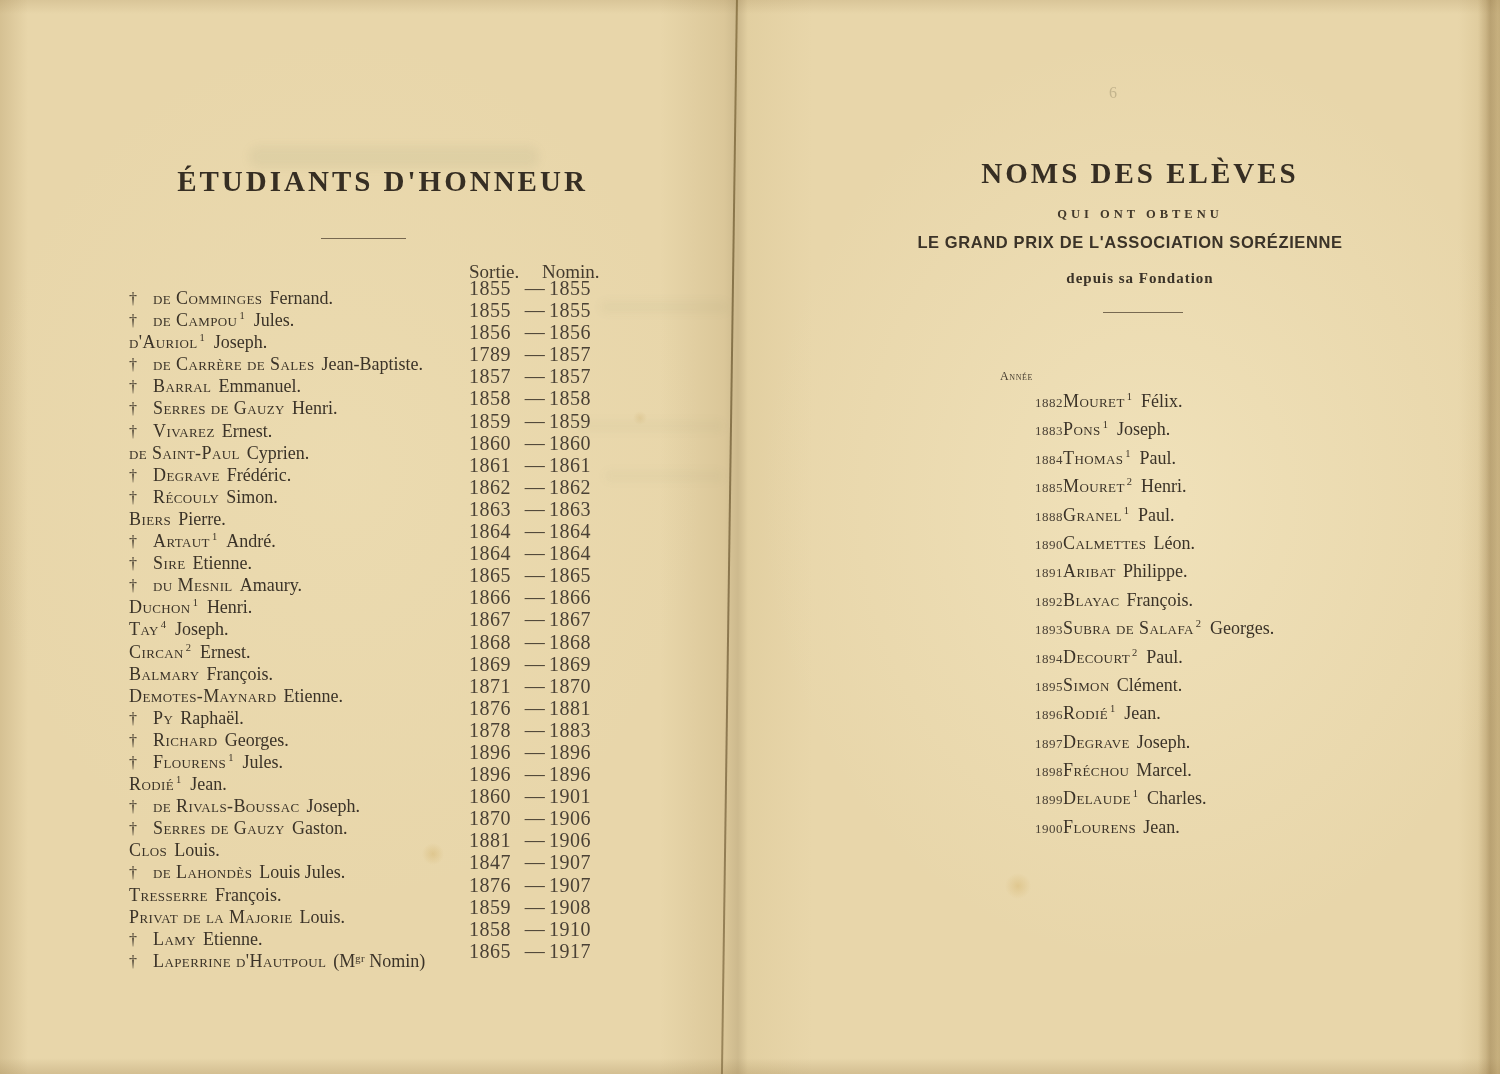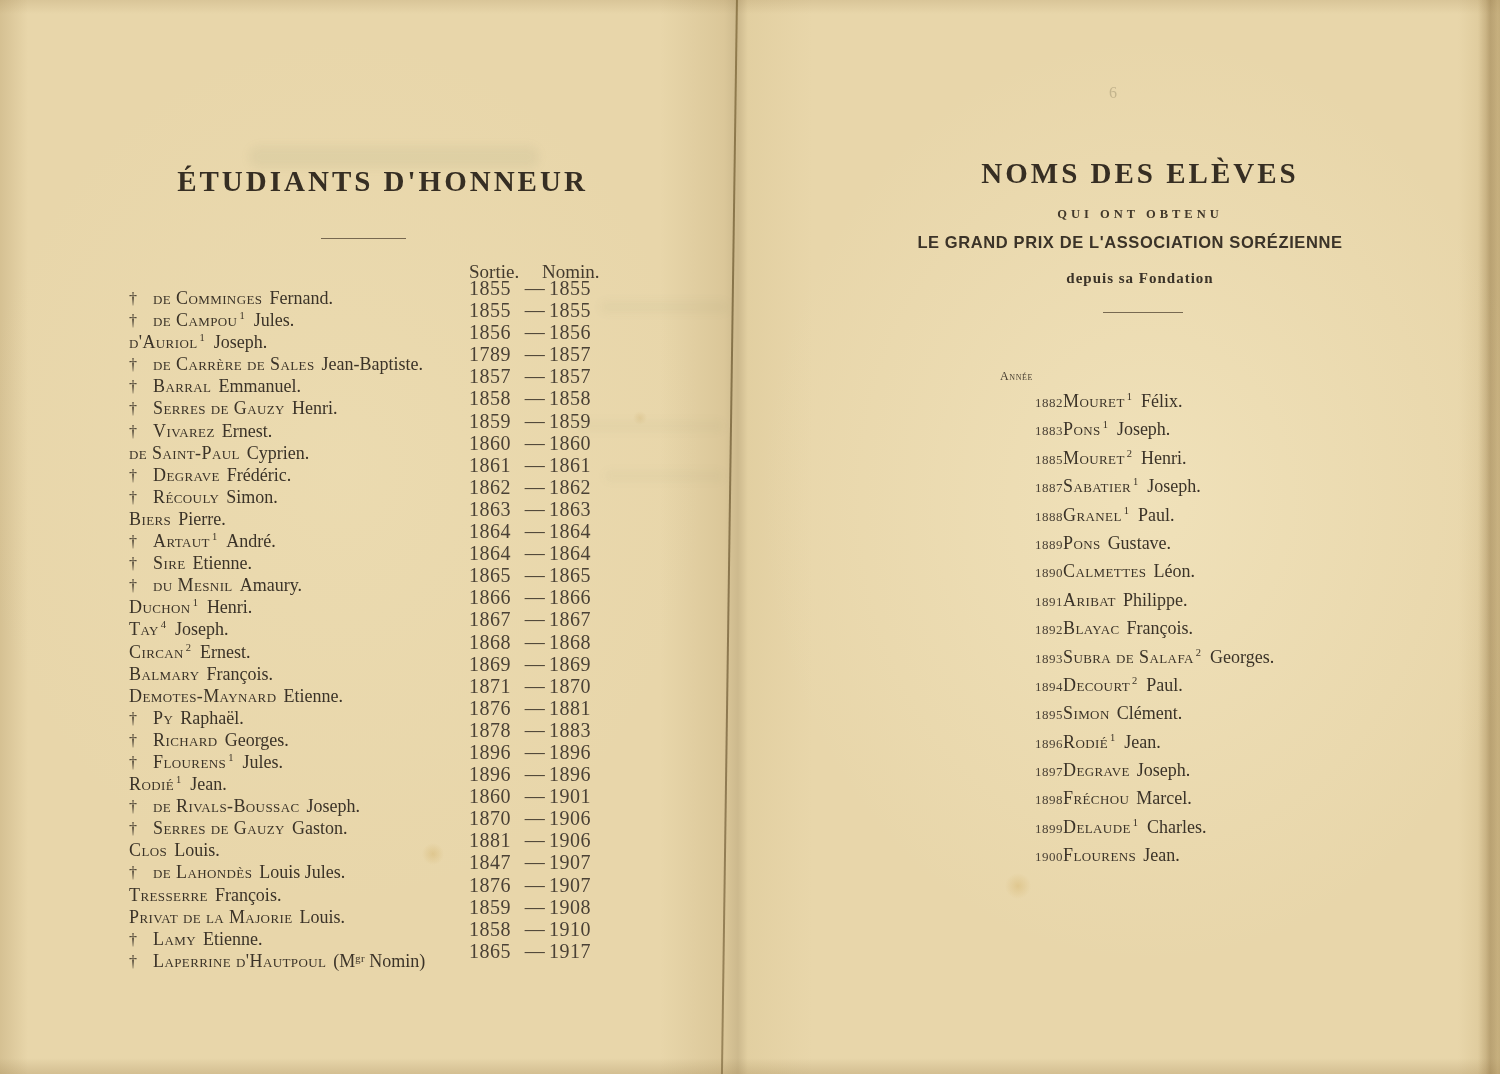--- a/index.html
+++ b/index.html
@@ -428,37 +428,34 @@
     <div class="prix-list">
 
         <div class="prow">
           <span class="ryear">1882</span><span class="sn">Mouret</span><span class="sup">1</span><span class="gn">Félix.</span>
         </div>
 
         <div class="prow">
           <span class="ryear">1883</span><span class="sn">Pons</span><span class="sup">1</span><span class="gn">Joseph.</span>
         </div>
 
+        <div class="prow">
+          <span class="ryear">1884</span><span class="sn">Thomas</span><span class="sup">1</span><span class="gn">Paul.</span>
+        </div>
 
         <div class="prow">
           <span class="ryear">1885</span><span class="sn">Mouret</span><span class="sup">2</span><span class="gn">Henri.</span>
         </div>
 
 
-        <div class="prow">
-          <span class="ryear">1887</span><span class="sn">Sabatier</span><span class="sup">1</span><span class="gn">Joseph.</span>
-        </div>
 
         <div class="prow">
           <span class="ryear">1888</span><span class="sn">Granel</span><span class="sup">1</span><span class="gn">Paul.</span>
         </div>
 
-        <div class="prow">
-          <span class="ryear">1889</span><span class="sn">Pons</span><span class="gn">Gustave.</span>
-        </div>
 
         <div class="prow">
           <span class="ryear">1890</span><span class="sn">Calmettes</span><span class="gn">Léon.</span>
         </div>
 
         <div class="prow">
           <span class="ryear">1891</span><span class="sn">Aribat</span><span class="gn">Philippe.</span>
         </div>
 
         <div class="prow">

